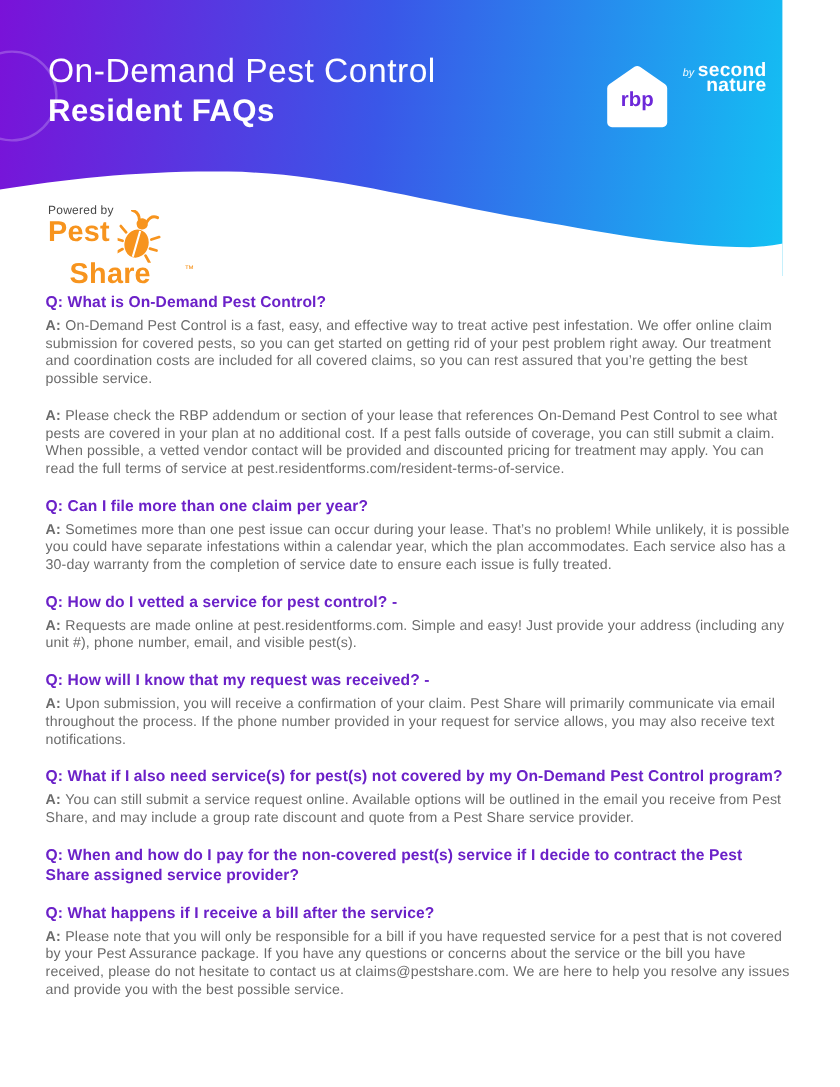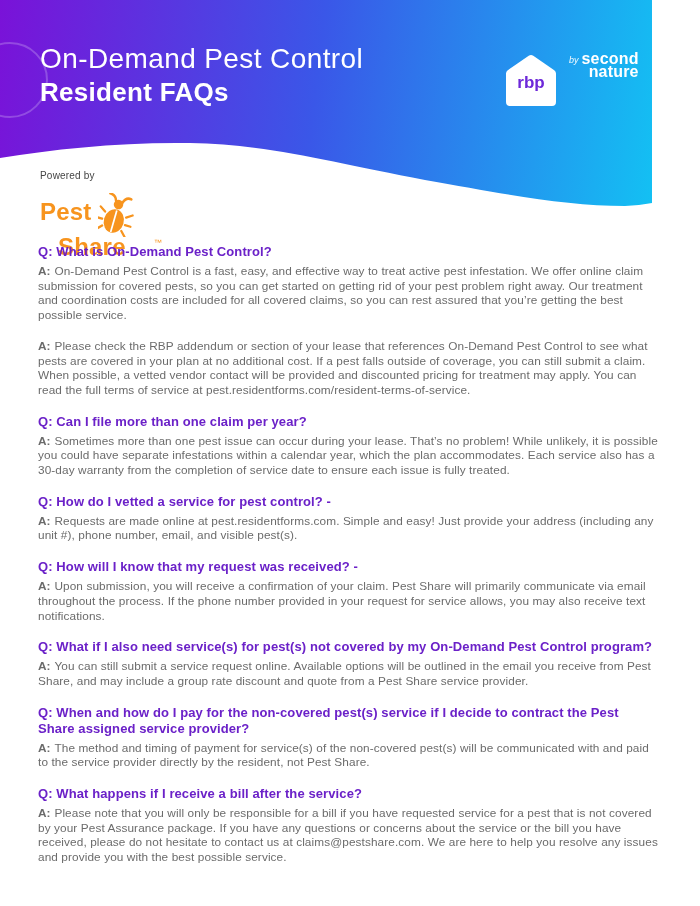--- a/index.html
+++ b/index.html
@@ -26,21 +26,21 @@
   .rbp-badge{display:block;}
   .sn{display:flex;flex-direction:column;align-items:flex-end;line-height:14px;}
   .sn-row{display:flex;align-items:flex-start;gap:3px;}
   .by{font-size:9px;font-weight:400;margin-top:1px;opacity:.95;font-style:italic;}
   .sn-w{font-size:16px;font-weight:700;letter-spacing:0.2px;}
   .sn-w2{margin-top:-2px;}
 
   
   .powered{position:absolute;left:40px;top:170px;}
   .powered-label{font-size:10px;color:var(--powered-label);letter-spacing:0.2px;}
-  .ps-grid{position:relative;margin-top:20px;text-align:right;}
+  .ps-grid{position:relative;margin-top:2px;text-align:right;}
   .ps-row1{display:flex;align-items:flex-start;gap:6px;}
   .ps-word{font-size:24px;font-weight:700;color:var(--orange);line-height:22px;letter-spacing:0.2px;}
   .ps-row2{margin-left:18px;margin-top:-1px;display:flex;align-items:flex-start;gap:28px;}
   .bug{margin-top:-8px;}
   .tm{font-size:8px;color:var(--orange);margin-top:2px;}
 
   
   .content{position:absolute;left:0;top:244px;width:696px;padding:0 38px;}
   .faq{margin-bottom:16px;}
   .faq-q{color:var(--question);font-size:13px;font-weight:700;line-height:16px;margin-bottom:4px;letter-spacing:0.1px;}
@@ -134,21 +134,20 @@
       <p class="faq-a"><strong class="ap">A:</strong><span>Upon submission, you will receive a confirmation of your claim. Pest Share will primarily communicate via email throughout the process. If the phone number provided in your request for service allows, you may also receive text notifications.</span></p>
     </section>
 
     <section class="faq">
       <h3 class="faq-q">Q: What if I also need service(s) for pest(s) not covered by my On-Demand Pest Control program?</h3>
       <p class="faq-a"><strong class="ap">A:</strong><span>You can still submit a service request online. Available options will be outlined in the email you receive from Pest Share, and may include a group rate discount and quote from a Pest Share service provider.</span></p>
     </section>
 
     <section class="faq">
       <h3 class="faq-q">Q: When and how do I pay for the non-covered pest(s) service if I decide to contract the Pest Share assigned service provider?</h3>
-      <p class="faq-a"><strong class="ap">A:</strong><span>The method and timing of payment for service(s) of the non-covered pest(s) will be communicated with and paid to the service provider directly by the resident, not Pest Share.</span></p>
     </section>
 
     <section class="faq">
       <h3 class="faq-q">Q: What happens if I receive a bill after the service?</h3>
       <p class="faq-a"><strong class="ap">A:</strong><span>Please note that you will only be responsible for a bill if you have requested service for a pest that is not covered by your Pest Assurance package. If you have any questions or concerns about the service or the bill you have received, please do not hesitate to contact us at claims@pestshare.com. We are here to help you resolve any issues and provide you with the best possible service.</span></p>
     </section>
 
   </main>
 </div>
 

